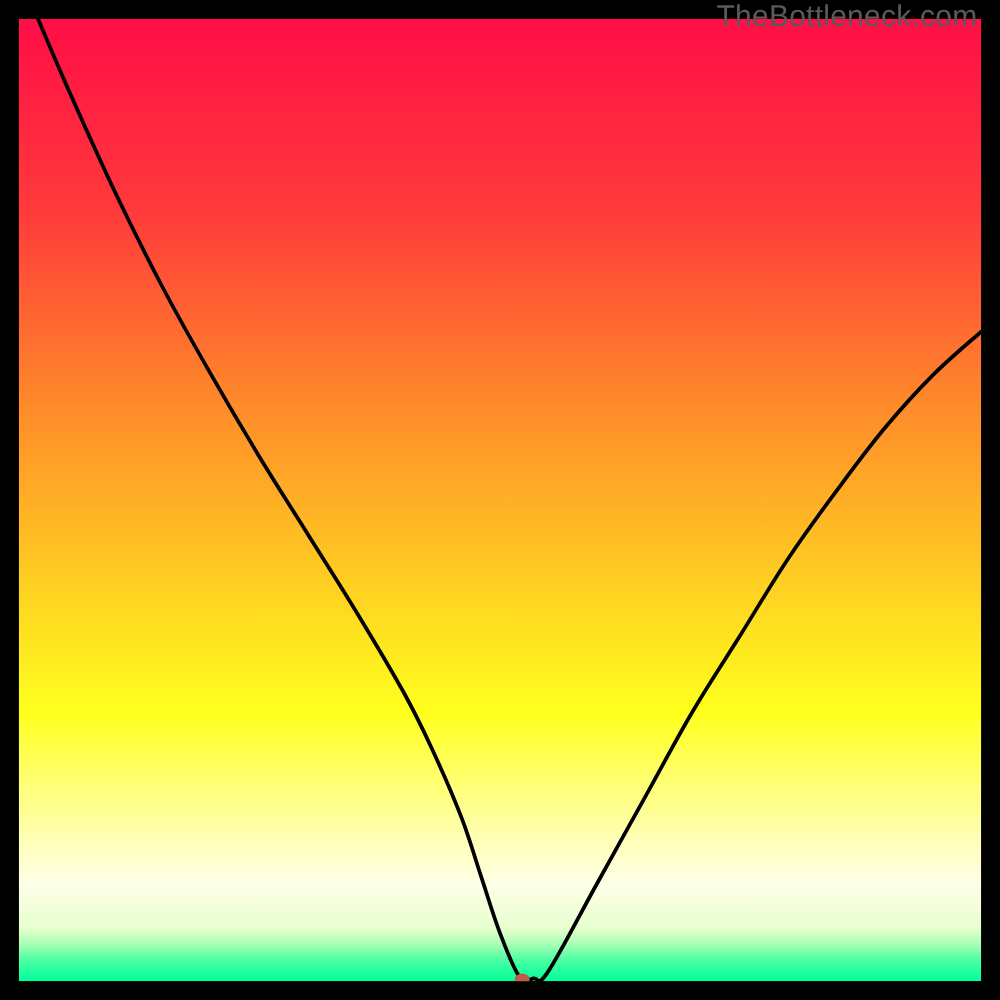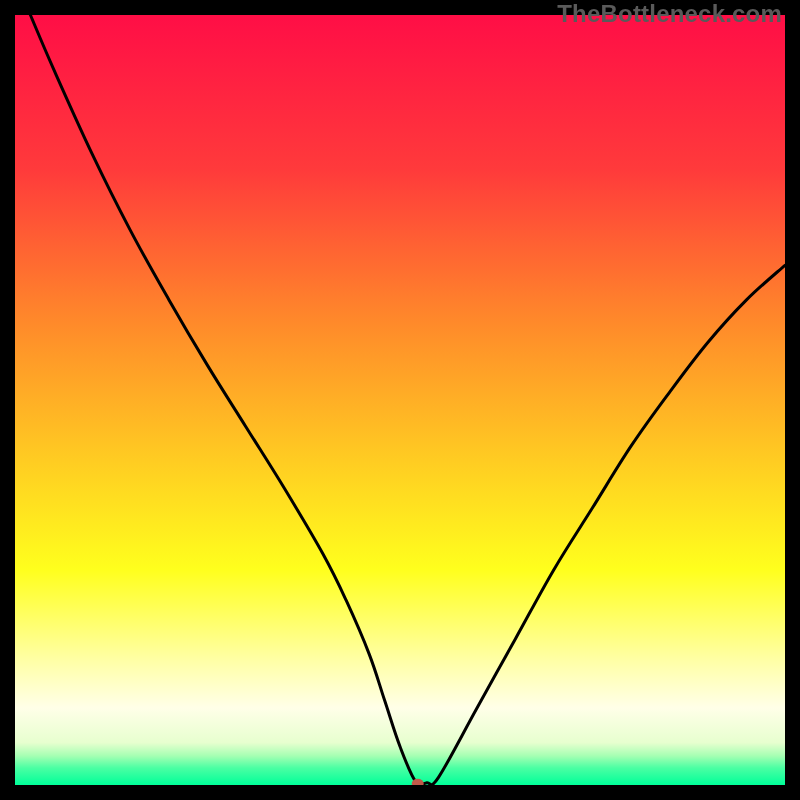--- a/index.html
+++ b/index.html
@@ -25,21 +25,21 @@
     top: 0;
     width: 770px;
     height: 770px;
   }
   .watermark {
     position: absolute;
     top: 0px;
     right: 18px;
     color: #5a5a5a;
     font-size: 24px;
-    font-weight: 700;
+    font-weight: 400;
     letter-spacing: 0.2px;
     user-select: none;
   }
 </style>
 </head>
 <body>
 
 <div class="frame">
   <svg class="plot" viewBox="0 0 770 770" preserveAspectRatio="none">
     <defs>

